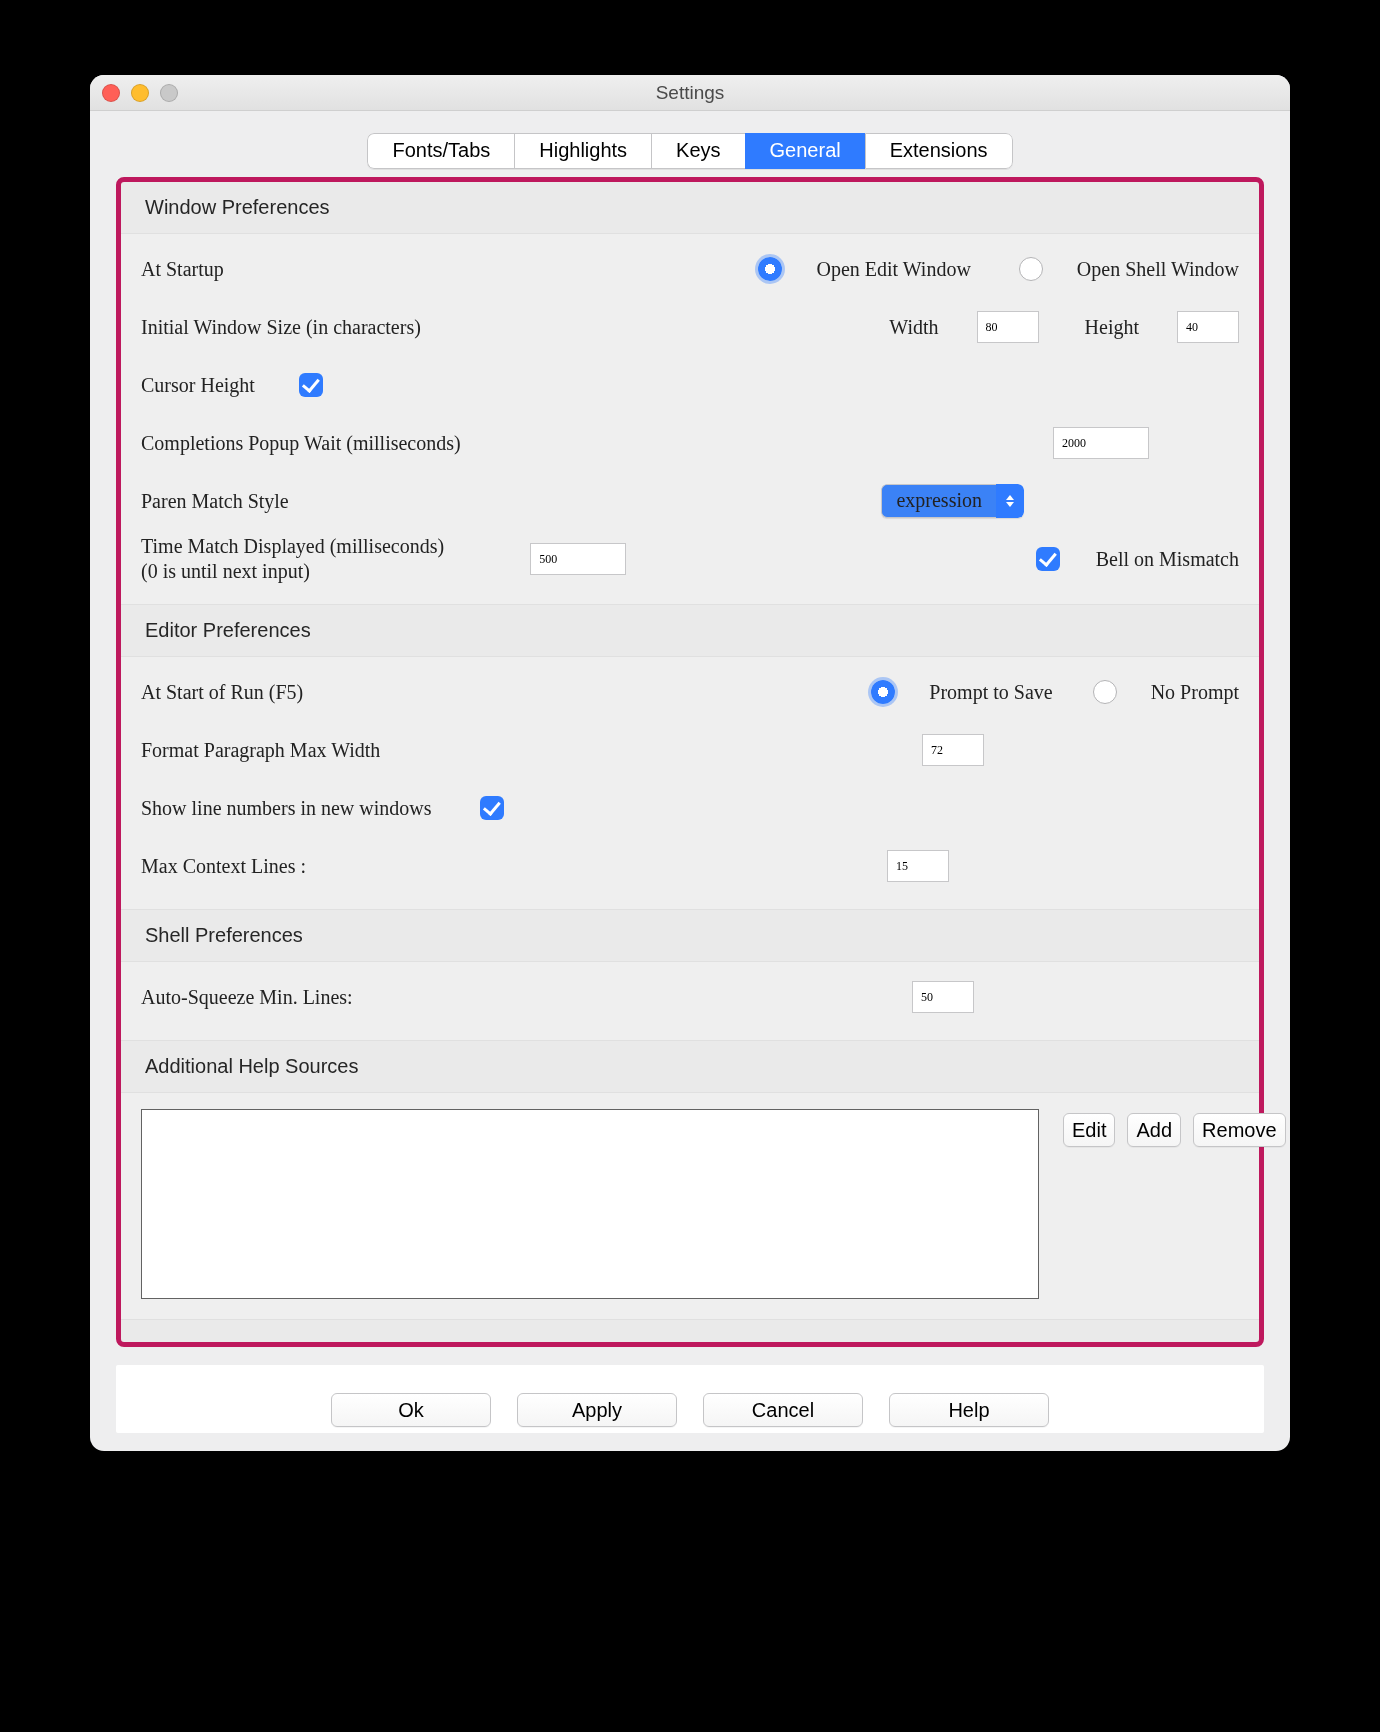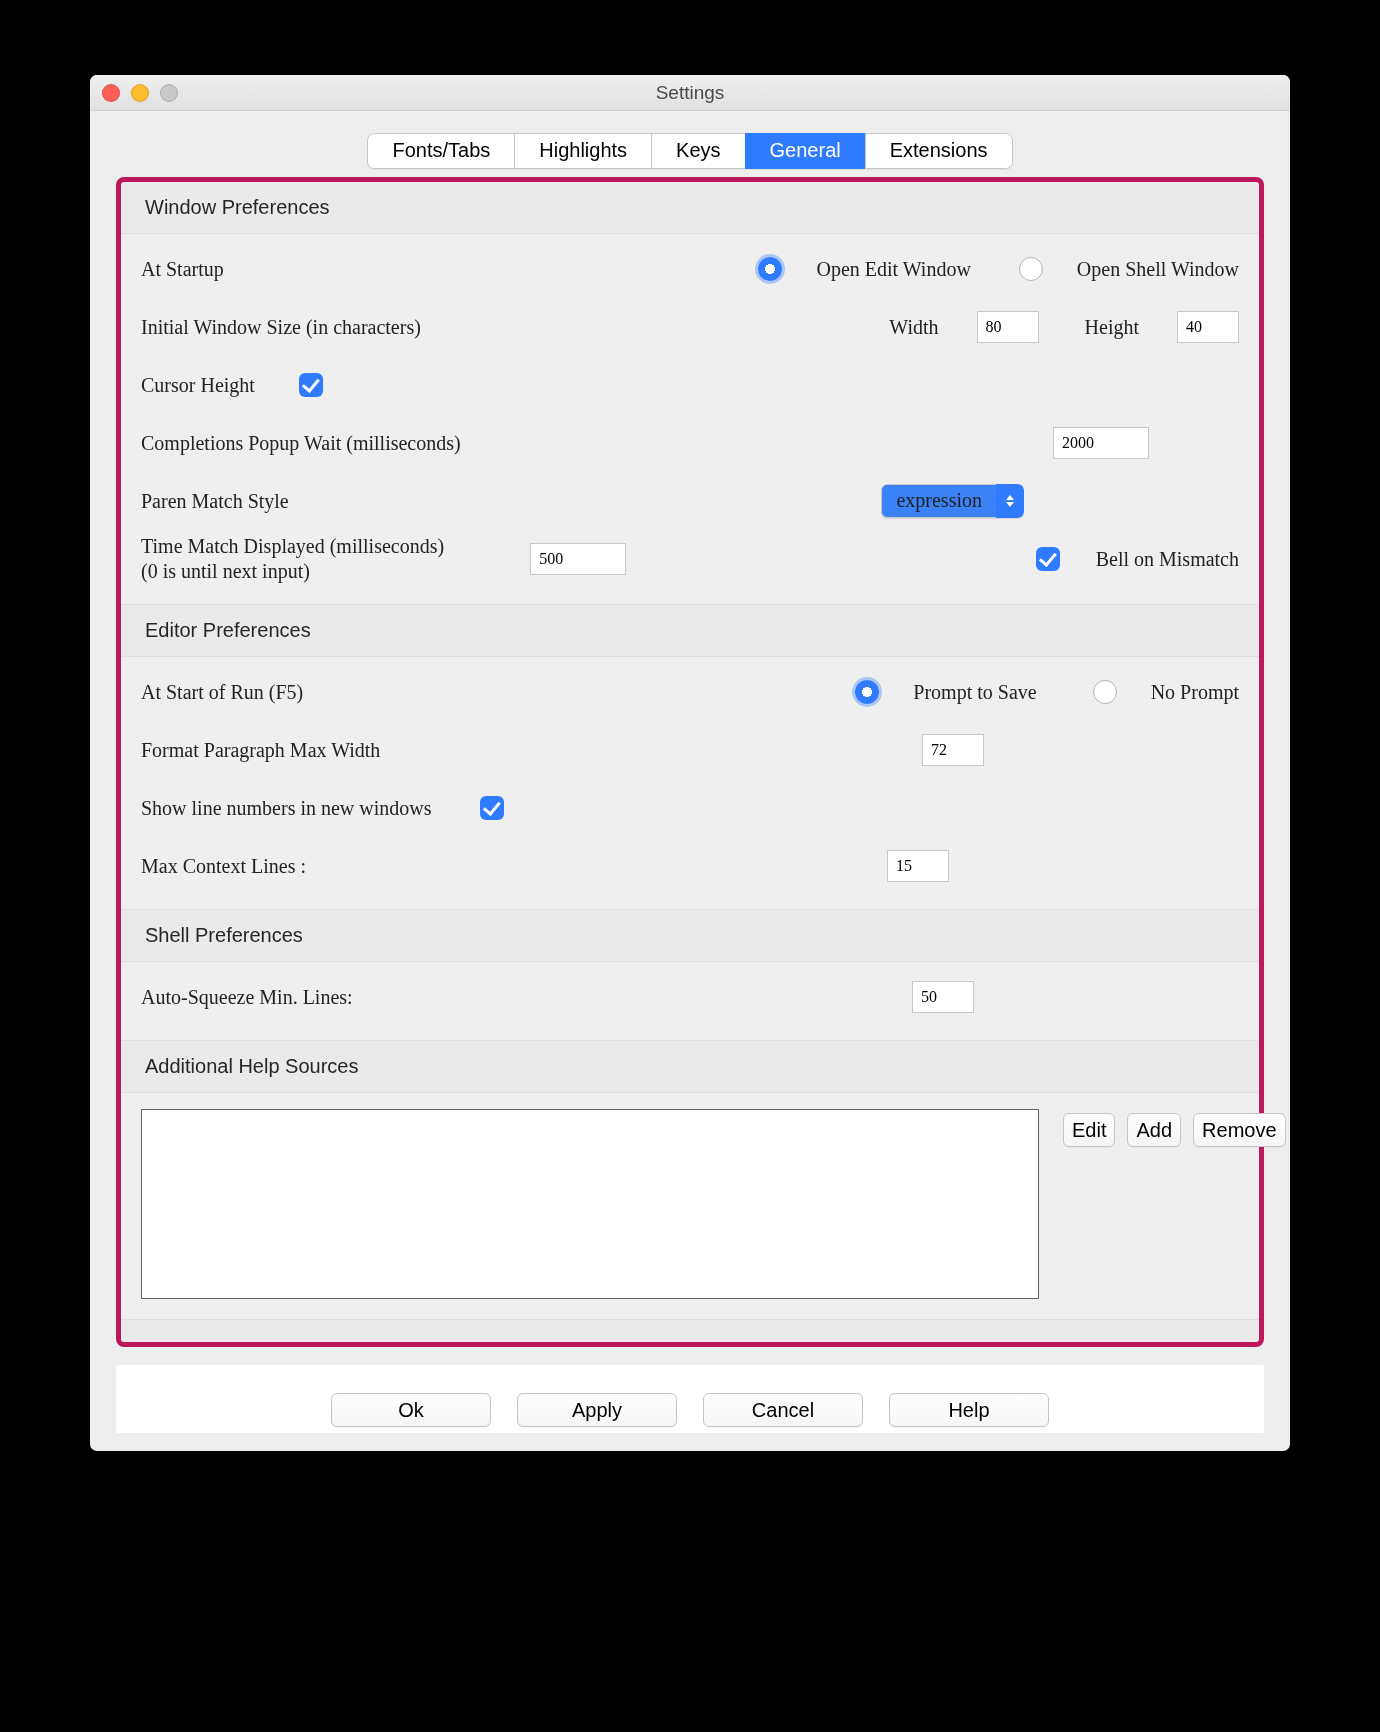--- a/index.html
+++ b/index.html
@@ -14,21 +14,21 @@
     color: #222;
     display: flex;
     align-items: flex-start;
     justify-content: center;
   }
   .window {
     position: relative;
     margin-top: 75px;
     width: 1200px;
     background: #eeeeef;
-    border-radius: 7px;
+    border-radius: 14px;
     box-shadow: 0 25px 60px rgba(0,0,0,0.55), 0 0 0 1px rgba(0,0,0,0.25);
     overflow: hidden;
     padding-bottom: 18px;
   }
   
   .titlebar {
     height: 36px;
     background: linear-gradient(#efefef,#e1e1e1);
     border-bottom: 1px solid #cfcfcf;
     display: flex;
@@ -137,21 +137,21 @@
     border:solid #fff;
     border-width:0 3px 3px 0;
     transform: rotate(40deg) translate(-1px,-1px);
   }
 
   .txt-input {
     background:#fff;
     border:1px solid #c7c7c9;
     height:32px;
     padding:2px 8px;
-    font-size:16px;
+    font-size:12px;
     font-family:inherit;
   }
   .txt-input.small { width:62px; }
   .txt-input.med   { width:96px; }
 
   .select {
     display:inline-flex;
     align-items:stretch;
     height:34px;
     border-radius:6px;
@@ -297,21 +297,21 @@
       </div>
     </div>
 
     <div class="group-title">Editor Preferences</div>
     <div class="group-body">
 
       <div class="row">
         <span class="lbl">At Start of Run (F5)</span>
         <span class="spacer"></span>
         <span class="radio checked"></span>
-        <span style="margin-right:28px;">Prompt to Save</span>
+        <span style="margin-right:12px;">Prompt to Save</span>
         <span class="radio"></span>
         <span>No Prompt</span>
       </div>
 
       <div class="row" style="margin-top:12px;">
         <span class="lbl">Format Paragraph Max Width</span>
         <span class="spacer"></span>
         <input class="txt-input small" style="margin-right: 255px;" value="72">
       </div>
 

